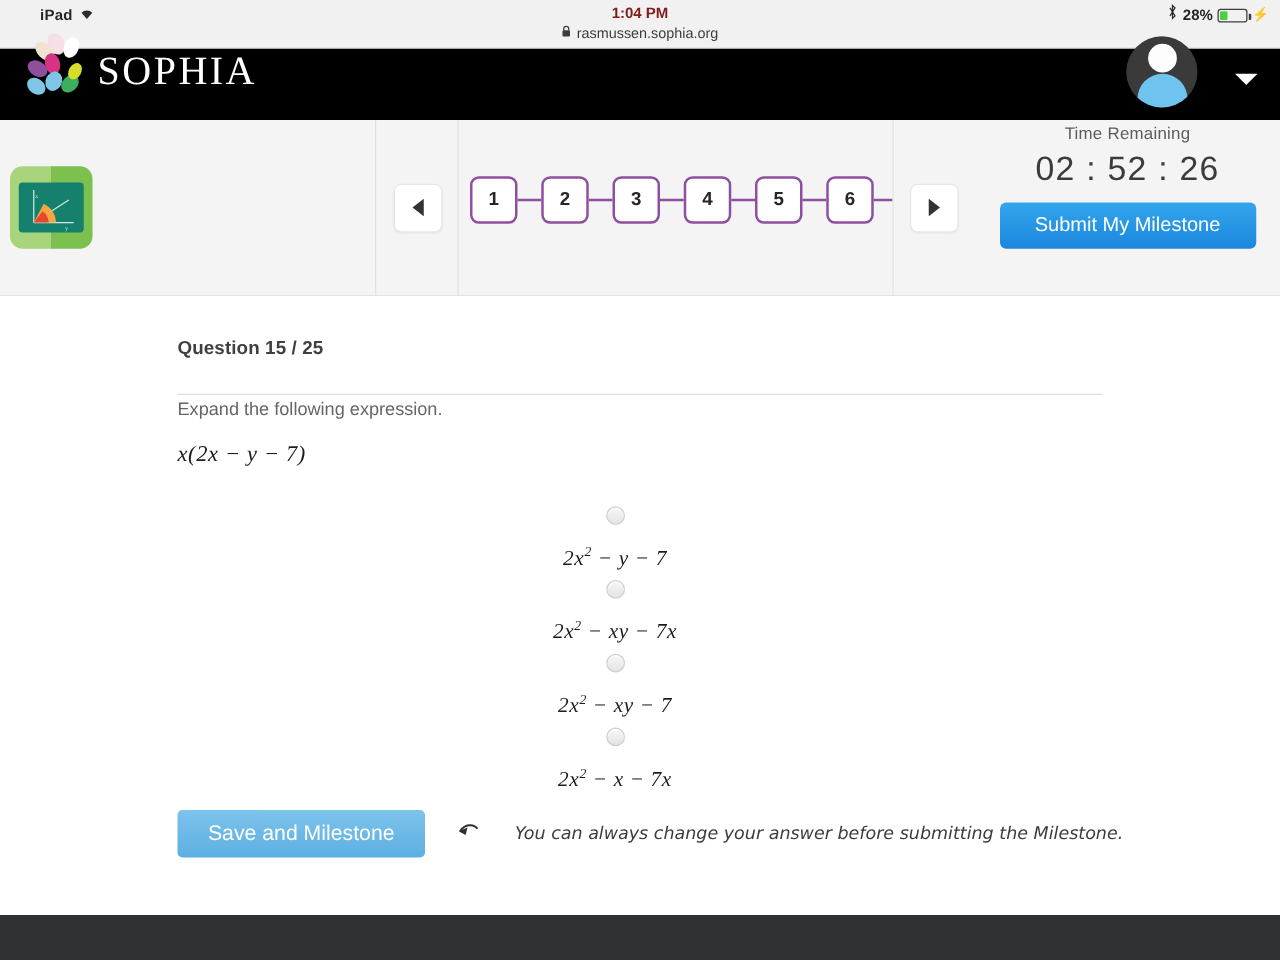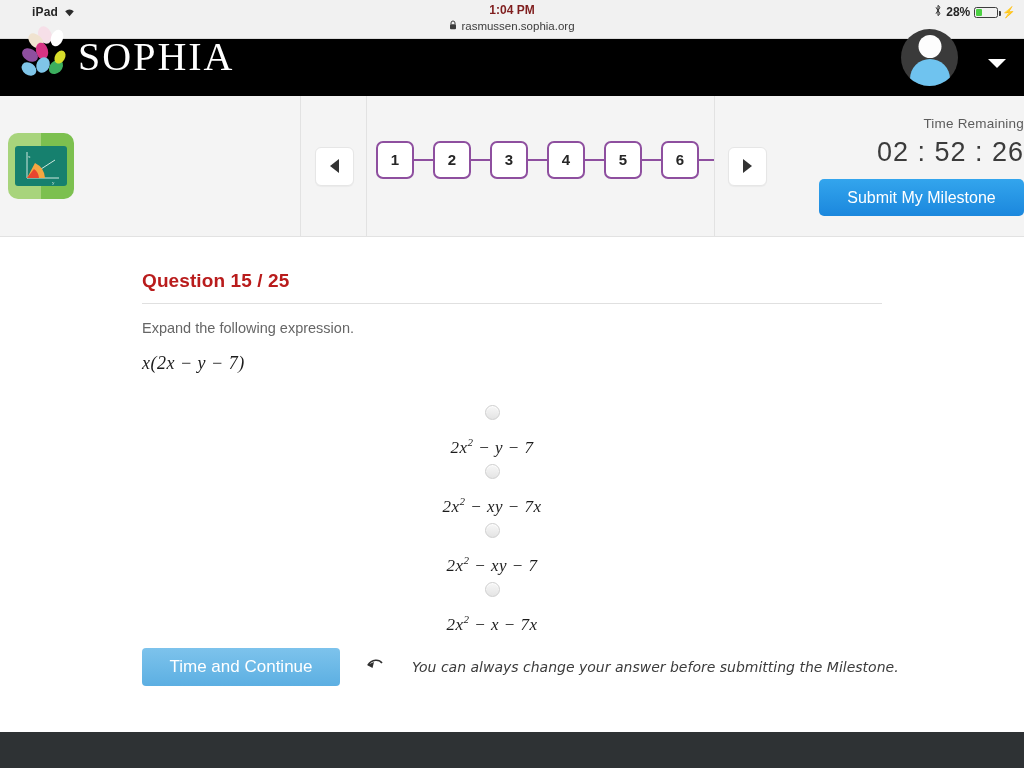--- a/index.html
+++ b/index.html
@@ -50,21 +50,21 @@
   #site-nav {
     position:absolute; top:39px; left:0; width:1024px; height:57px;
     background:#000000;
   }
   #brand-logo {
     position:absolute; left:14px; top:-14px;
     display:flex; align-items:center; gap:2px;
   }
   .brand-text {
     font-family:"Liberation Serif", serif;
-    font-size:40px; color:#ffffff; letter-spacing:2px;
+    font-size:32px; color:#ffffff; letter-spacing:2px;
   }
   #avatar-wrap {
     position:absolute; right:66px; top:-10px;
     width:57px; height:57px; border-radius:50%;
     background:#3a3a3a; overflow:hidden;
   }
   #avatar-head {
     position:absolute; left:50%; top:6px; transform:translateX(-50%);
     width:23px; height:23px; border-radius:50%; background:#fdfdfd;
   }
@@ -141,42 +141,42 @@
     position:absolute; left:368px; top:222px; width:346px; height:9px;
     background:#f4f4f4;
   }
   #strip-thumb {
     position:absolute; left:0; top:0; width:82px; height:9px;
     background:#d9dbdd;
   }
 
   #timer-block {
     position:absolute; left:780px; top:0; width:244px; height:140px;
-    display:flex; flex-direction:column; align-items:flex-end; padding-top:20px;
+    display:flex; flex-direction:column; align-items:center; padding-top:3px;
   }
   #timer-label { font-size:13.5px; color:#5c5c5c; letter-spacing:.2px; }
   #timer-value {
     font-size:27px; color:#3b3b3b; letter-spacing:1px;
     margin-top:6px; font-weight:300;
   }
   #submit-milestone-btn {
     margin-top:11px; width:205px; height:37px;
     background:linear-gradient(180deg,#33a5ed 0%, #1b87dd 100%);
     border:none; border-radius:5px;
     color:#ffffff; font-size:16px;
     display:flex; align-items:center; justify-content:center;
     cursor:pointer;
   }
 
   
   #content { position:absolute; top:237px; left:0; width:1024px; height:495px; background:#fff; }
   #q-head {
     position:absolute; left:142px; top:33px; width:740px;
-    padding-bottom:11px; border-bottom:1px solid #e0e0e0;
-    font-size:19px; font-weight:bold; color:#b91c1c; letter-spacing:.1px;
+    padding-bottom:28px; border-bottom:1px solid #e0e0e0;
+    font-size:15px; font-weight:bold; color:#404040; letter-spacing:.1px;
   }
   #q-prompt {
     position:absolute; left:142px; top:83px;
     font-size:14.5px; color:#666666;
   }
   .mathexp {
     font-family:"Liberation Serif", serif;
     font-style:italic; color:#1c1c1c; letter-spacing:.5px;
   }
   #q-expression {
@@ -353,21 +353,21 @@
         <div class="radio"></div>
         <div class="choice-text mathexp">2x<sup>2</sup> − xy − 7</div>
       </div>
       <div class="choice-row">
         <div class="radio"></div>
         <div class="choice-text mathexp">2x<sup>2</sup> − x − 7x</div>
       </div>
     </div>
 
   <div id="action-row">
-    <div id="save-continue-btn">Time and Continue</div>
+    <div id="save-continue-btn">Save and Milestone</div>
     <div id="hint-row">
       <span>
         <svg width="18" height="14" viewBox="0 0 18 14">
           <path d="M2 7 C6 1, 13 1, 16 5" stroke="#2f2f2f" stroke-width="1.6" fill="none"></path>
           <path d="M1 7 L8 4 L6.5 10 Z" fill="#2f2f2f"></path>
         </svg>
       </span>
       <span id="hint-text">You can always change your answer before submitting the Milestone.</span>
     </div>
   </div>

